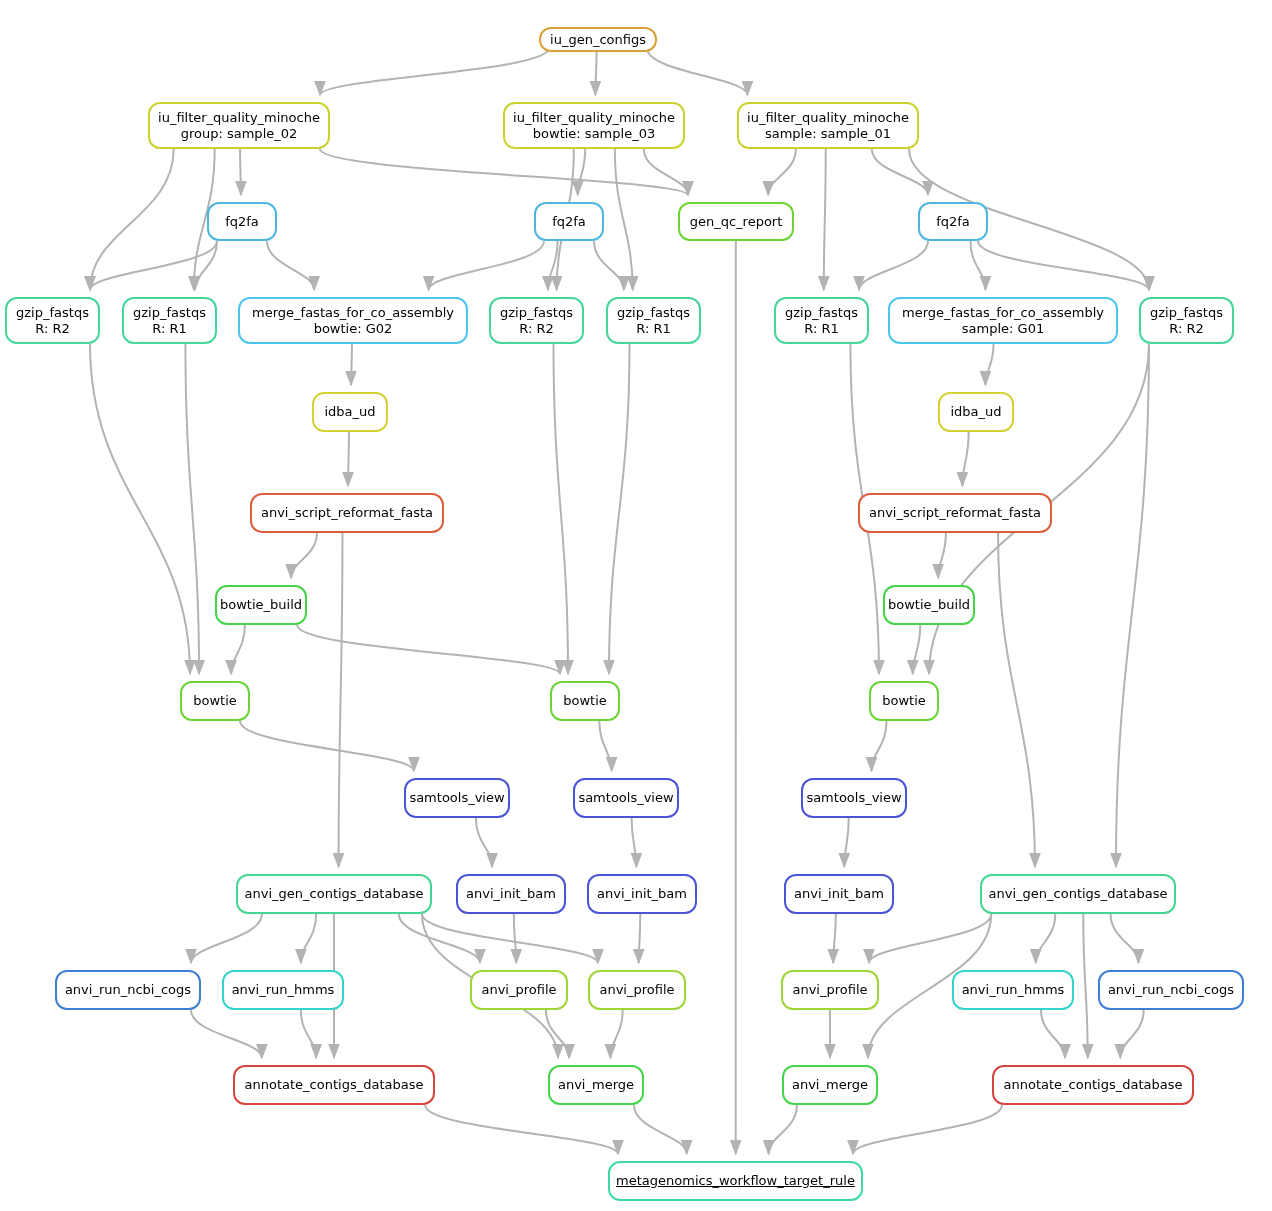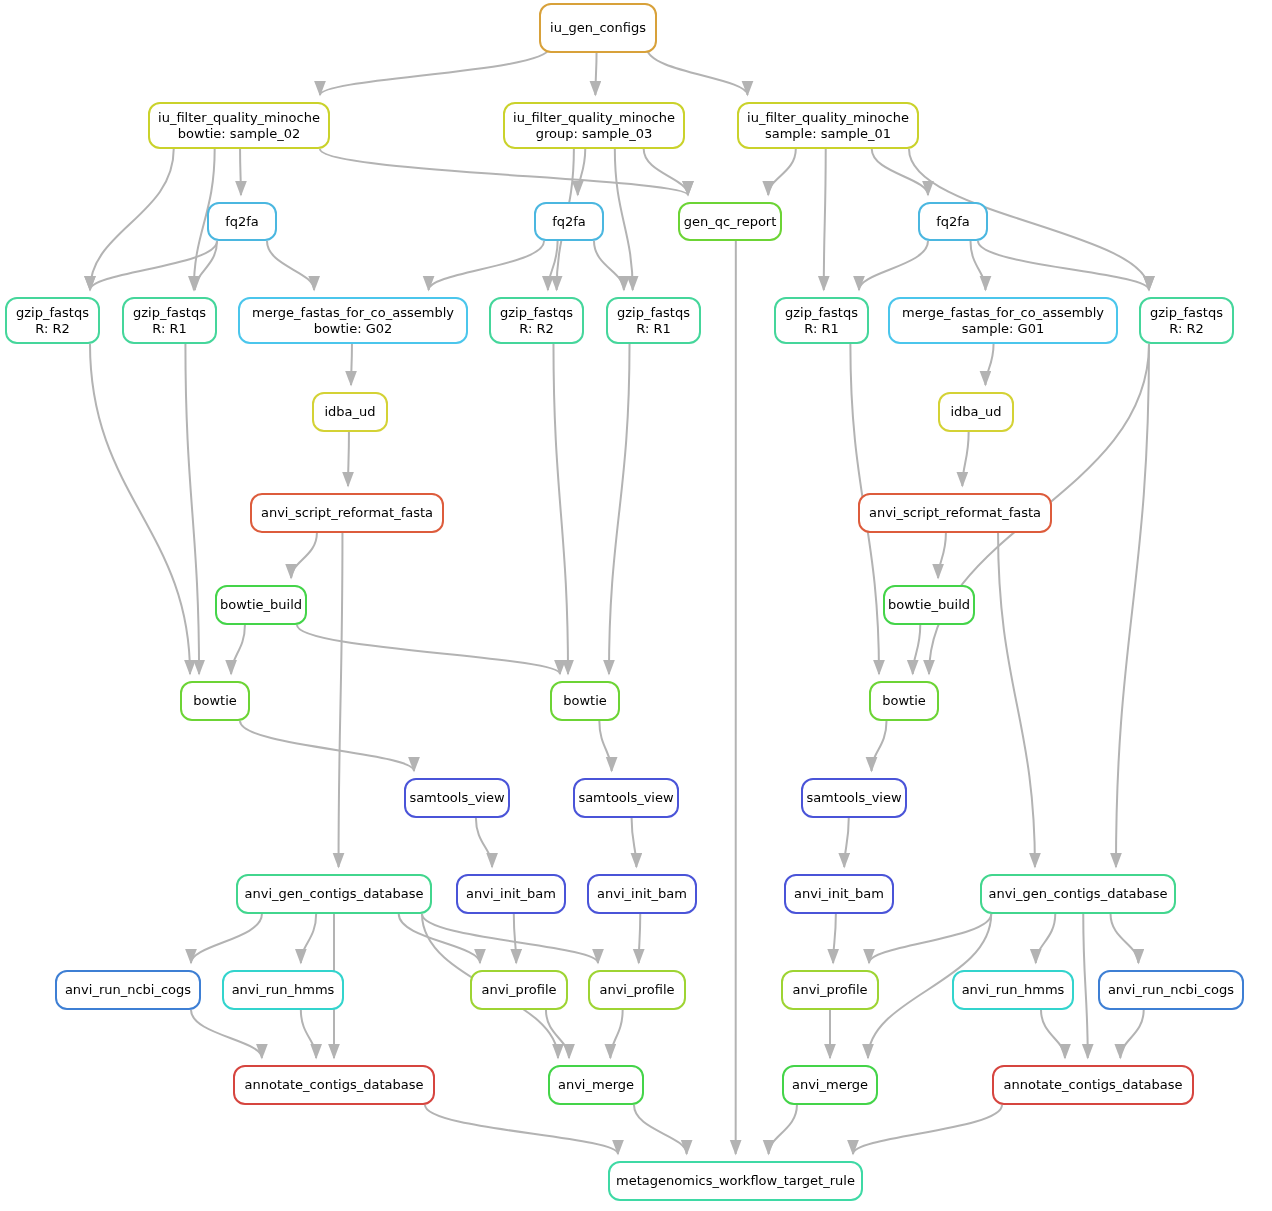--- a/index.html
+++ b/index.html
@@ -124,42 +124,42 @@
         <path d="M622.65,1010 C622.65,1034.75 610.35,1040.25 610.35,1058" fill="none" stroke="#b3b3b3" stroke-width="2" marker-end="url(#arrow)"></path>
         <path d="M830,1010 C830,1034.75 830,1040.25 830,1058" fill="none" stroke="#b3b3b3" stroke-width="2" marker-end="url(#arrow)"></path>
         <path d="M425,1105 C425,1130.2 618,1135.8 618,1154" fill="none" stroke="#b3b3b3" stroke-width="2" marker-end="url(#arrow)"></path>
         <path d="M1002,1105 C1002,1130.2 853,1135.8 853,1154" fill="none" stroke="#b3b3b3" stroke-width="2" marker-end="url(#arrow)"></path>
         <path d="M634,1105 C634,1130.2 686.675,1135.8 686.675,1154" fill="none" stroke="#b3b3b3" stroke-width="2" marker-end="url(#arrow)"></path>
         <path d="M796.925,1105 C796.925,1130.2 768.575,1135.8 768.575,1154" fill="none" stroke="#b3b3b3" stroke-width="2" marker-end="url(#arrow)"></path>
         <path d="M735.825,241 C735.825,655 735.675,747 735.675,1154" fill="none" stroke="#b3b3b3" stroke-width="2" marker-end="url(#arrow)"></path>
       </g>
   </svg>
   <div id="node-layer">
-      <div class="node" style="left: 539px; top: 3px; width: 118px; height: 50px; border-color: rgb(216, 161, 58);">
+      <div class="node" style="left: 539px; top: 27px; width: 118px; height: 25px; border-color: rgb(216, 161, 58);">
         <span class="l1">iu_gen_configs</span>
       </div>
       <div class="node" style="left: 148px; top: 102px; width: 182px; height: 47px; border-color: rgb(202, 210, 43);">
         <span class="l1">iu_filter_quality_minoche</span>
-        <span class="l2">bowtie: sample_02</span>
+        <span class="l2">group: sample_02</span>
       </div>
       <div class="node" style="left: 503px; top: 102px; width: 182px; height: 47px; border-color: rgb(202, 210, 43);">
         <span class="l1">iu_filter_quality_minoche</span>
-        <span class="l2">group: sample_03</span>
+        <span class="l2">bowtie: sample_03</span>
       </div>
       <div class="node" style="left: 737px; top: 102px; width: 182px; height: 47px; border-color: rgb(202, 210, 43);">
         <span class="l1">iu_filter_quality_minoche</span>
         <span class="l2">sample: sample_01</span>
       </div>
       <div class="node" style="left: 207px; top: 202px; width: 70px; height: 39px; border-color: rgb(75, 183, 224);">
         <span class="l1">fq2fa</span>
       </div>
       <div class="node" style="left: 534px; top: 202px; width: 70px; height: 39px; border-color: rgb(75, 183, 224);">
         <span class="l1">fq2fa</span>
       </div>
-      <div class="node" style="left: 678px; top: 202px; width: 104px; height: 39px; border-color: rgb(108, 212, 53);">
+      <div class="node" style="left: 678px; top: 202px; width: 116px; height: 39px; border-color: rgb(108, 212, 53);">
         <span class="l1">gen_qc_report</span>
       </div>
       <div class="node" style="left: 918px; top: 202px; width: 70px; height: 39px; border-color: rgb(75, 183, 224);">
         <span class="l1">fq2fa</span>
       </div>
       <div class="node" style="left: 5px; top: 297px; width: 95px; height: 47px; border-color: rgb(69, 214, 155);">
         <span class="l1">gzip_fastqs</span>
         <span class="l2">R: R2</span>
       </div>
       <div class="node" style="left: 122px; top: 297px; width: 95px; height: 47px; border-color: rgb(69, 214, 155);">
@@ -267,17 +267,17 @@
       </div>
       <div class="node" style="left: 548px; top: 1065px; width: 96px; height: 40px; border-color: rgb(68, 212, 73);">
         <span class="l1">anvi_merge</span>
       </div>
       <div class="node" style="left: 782px; top: 1065px; width: 96px; height: 40px; border-color: rgb(68, 212, 73);">
         <span class="l1">anvi_merge</span>
       </div>
       <div class="node" style="left: 992px; top: 1065px; width: 202px; height: 40px; border-color: rgb(214, 69, 63);">
         <span class="l1">annotate_contigs_database</span>
       </div>
-      <div class="node" style="left: 608px; top: 1161px; width: 255px; height: 40px; border-color: rgb(63, 217, 165);">
+      <div class="node" style="left: 608px; top: 1161px; width: 255px; height: 40px; border-color: rgb(63, 217, 165); text-decoration: underline;">
         <span class="l1">metagenomics_workflow_target_rule</span>
       </div>
     </div>
 </div>
 
 </body></html>

